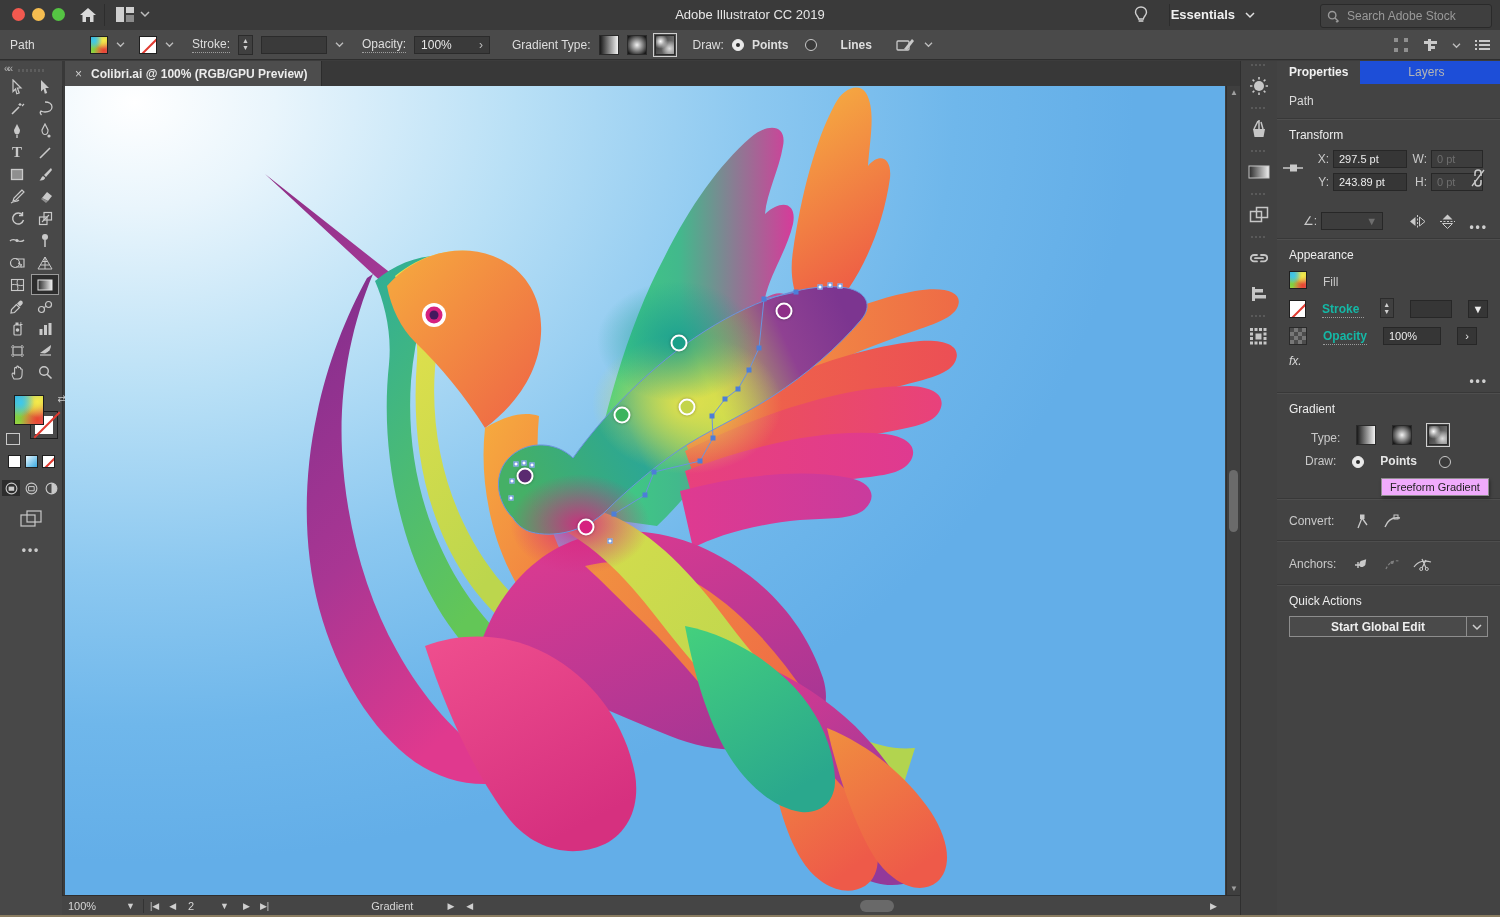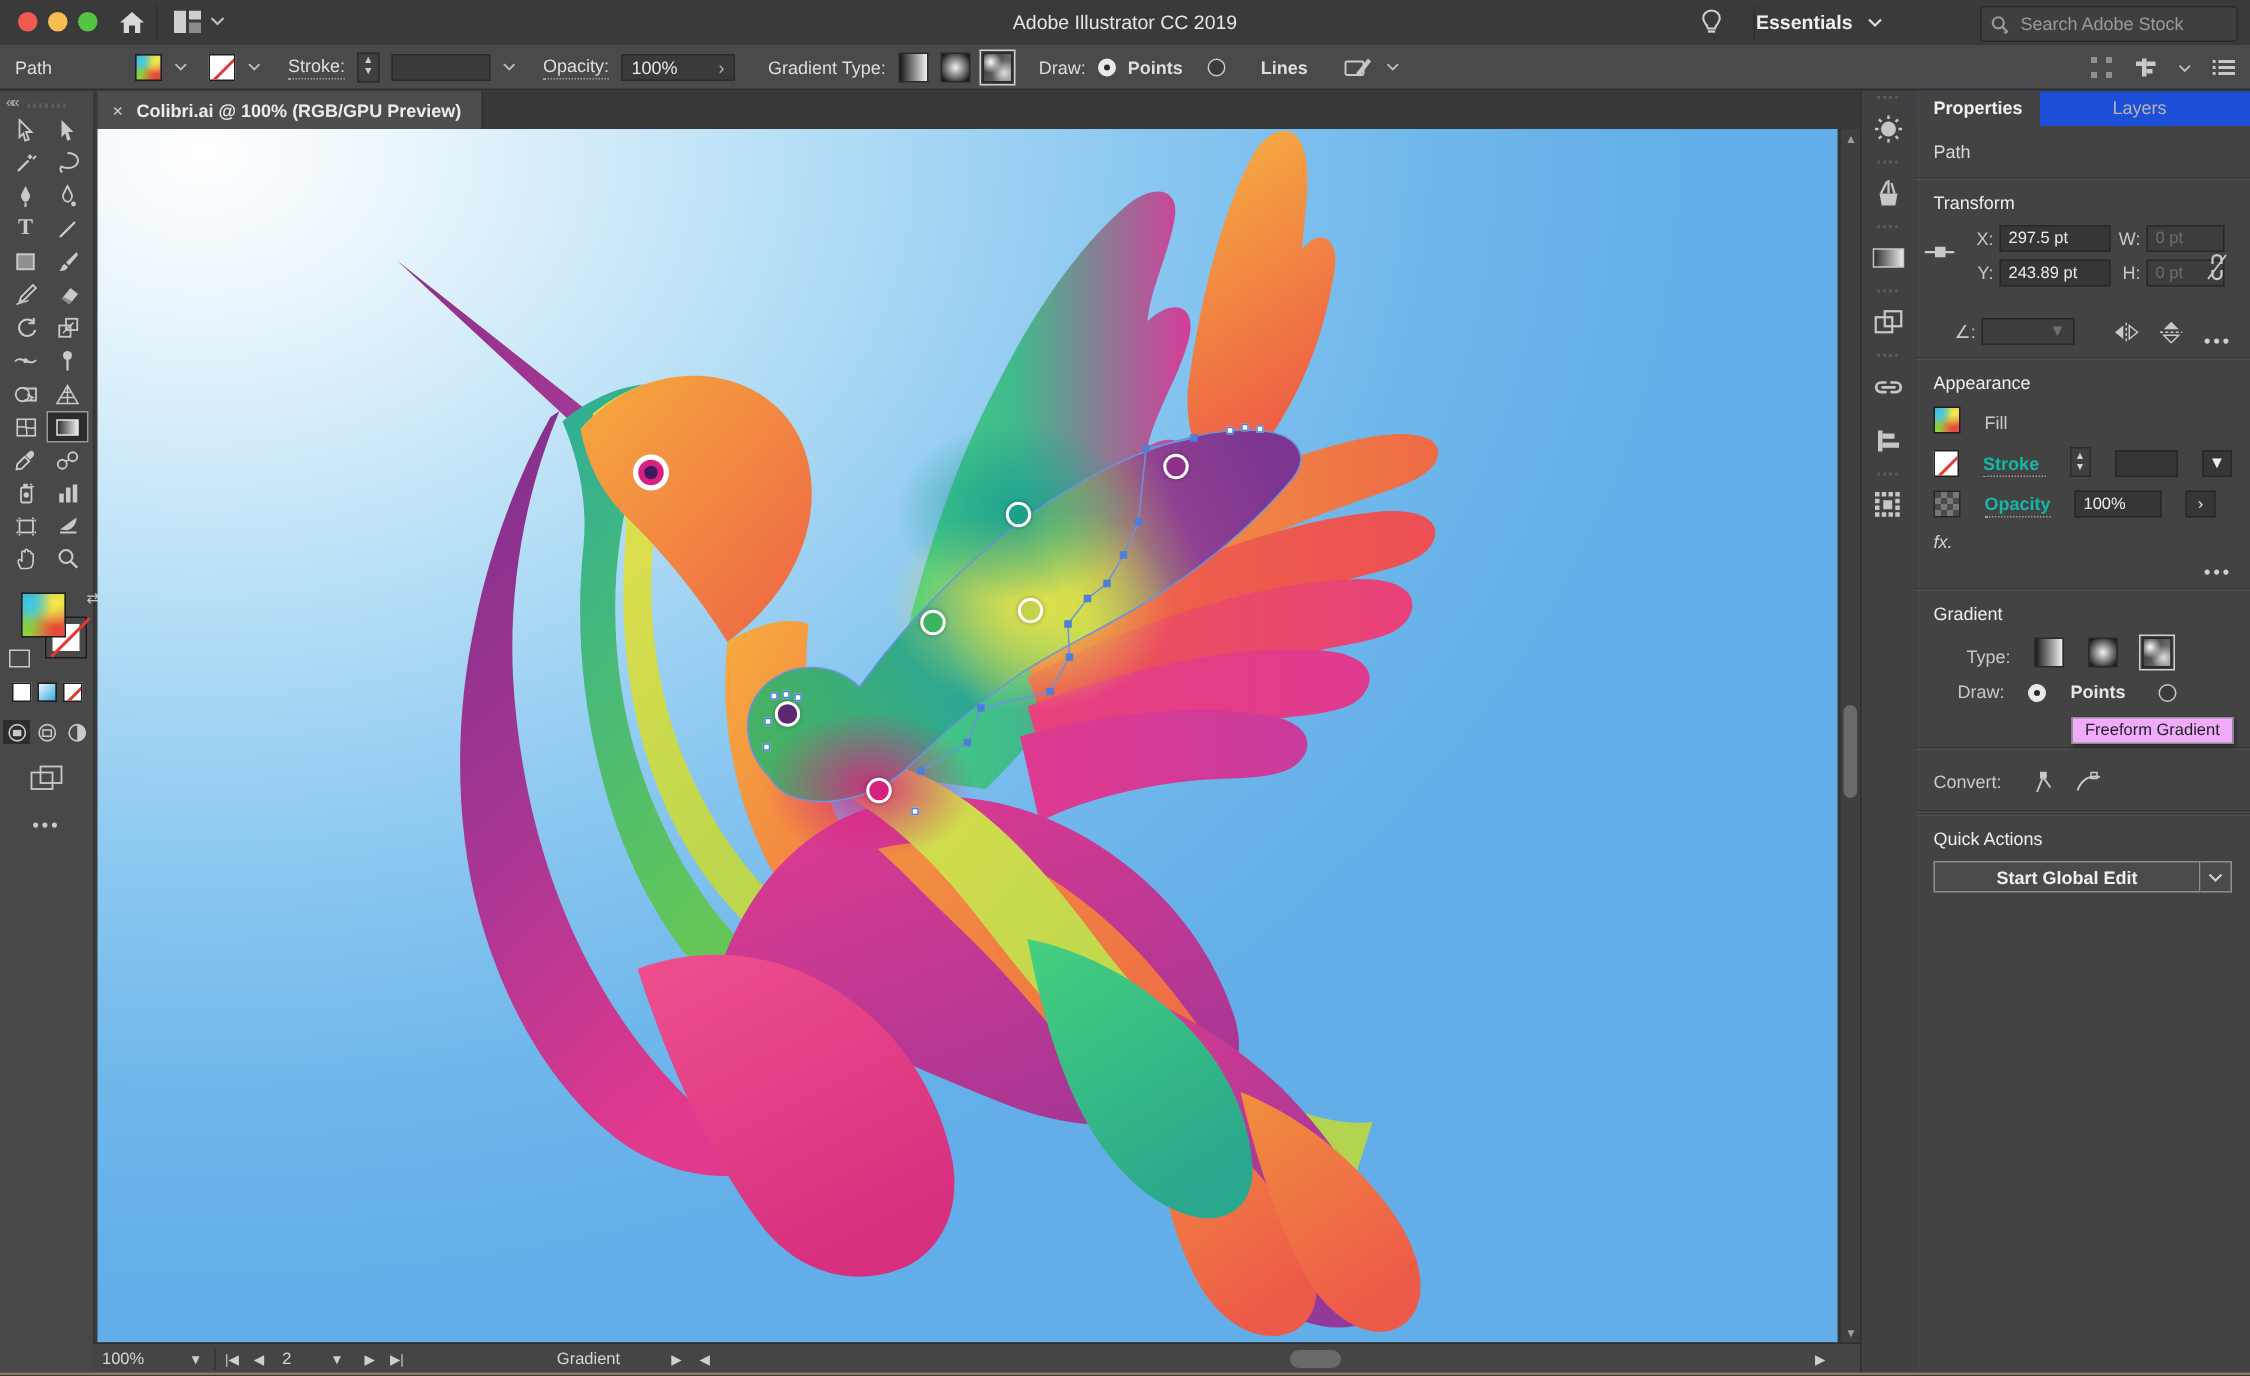--- a/index.html
+++ b/index.html
@@ -879,20 +879,43 @@
       </span>
       <span>
         <svg width="17" height="14" viewBox="0 0 17 14">
             <path d="M1 13 C4 5 10 3 16 4" stroke="#c9c9c9" stroke-width="1.3" fill="none"></path>
             <rect x="10" y="1" width="4" height="4" fill="none" stroke="#c9c9c9"></rect>
           </svg>
       </span>
     </div>
     <div class="pdivider"></div>
 
+    <div class="psection" style="height:28px;display:flex;align-items:center;gap:12px;">
+      <span class="plabel" style="width:52px;">Anchors:</span>
+      <span>
+        <svg width="19" height="17" viewBox="0 0 19 17">
+            <path d="M10 2 L13 7 C13 10 11.6 11.5 10 11.5 C8.4 11.5 7 10 7 7 Z" fill="#c9c9c9" transform="rotate(40 10 7)"></path>
+            <path d="M2 9 h6 M5 6 v6" stroke="#c9c9c9" stroke-width="1.4"></path>
+          </svg>
+      </span>
+      <span style="opacity:.45;">
+        <svg width="17" height="14" viewBox="0 0 17 14">
+            <path d="M2 12 C5 5 10 3 15 4" stroke="#c9c9c9" stroke-width="1.2" stroke-dasharray="2.5 2" fill="none"></path>
+            <circle cx="8" cy="5.5" r="1.6" fill="#c9c9c9"></circle>
+          </svg>
+      </span>
+      <span>
+        <svg width="20" height="15" viewBox="0 0 20 15">
+            <path d="M1 10 C5 4 12 3 18 5" stroke="#c9c9c9" stroke-width="1.2" fill="none"></path>
+            <path d="M9 2 L13 11 M13 3 L9 11" stroke="#c9c9c9" stroke-width="1.2"></path>
+            <circle cx="8.2" cy="12" r="1.5" fill="none" stroke="#c9c9c9"></circle>
+            <circle cx="13.8" cy="12" r="1.5" fill="none" stroke="#c9c9c9"></circle>
+          </svg>
+      </span>
+    </div>
     <div class="pdivider"></div>
 
     <div class="psection">
       <span class="phead">Quick Actions</span>
       <div class="qa-btn">
         <span class="qa-main">Start Global Edit</span>
         <span class="qa-chev">
           <svg width="10" height="8" viewBox="0 0 10 8">
               <path d="M1 2 L5 6 L9 2" stroke="#cfcfcf" stroke-width="1.5" fill="none"></path>
             </svg>

